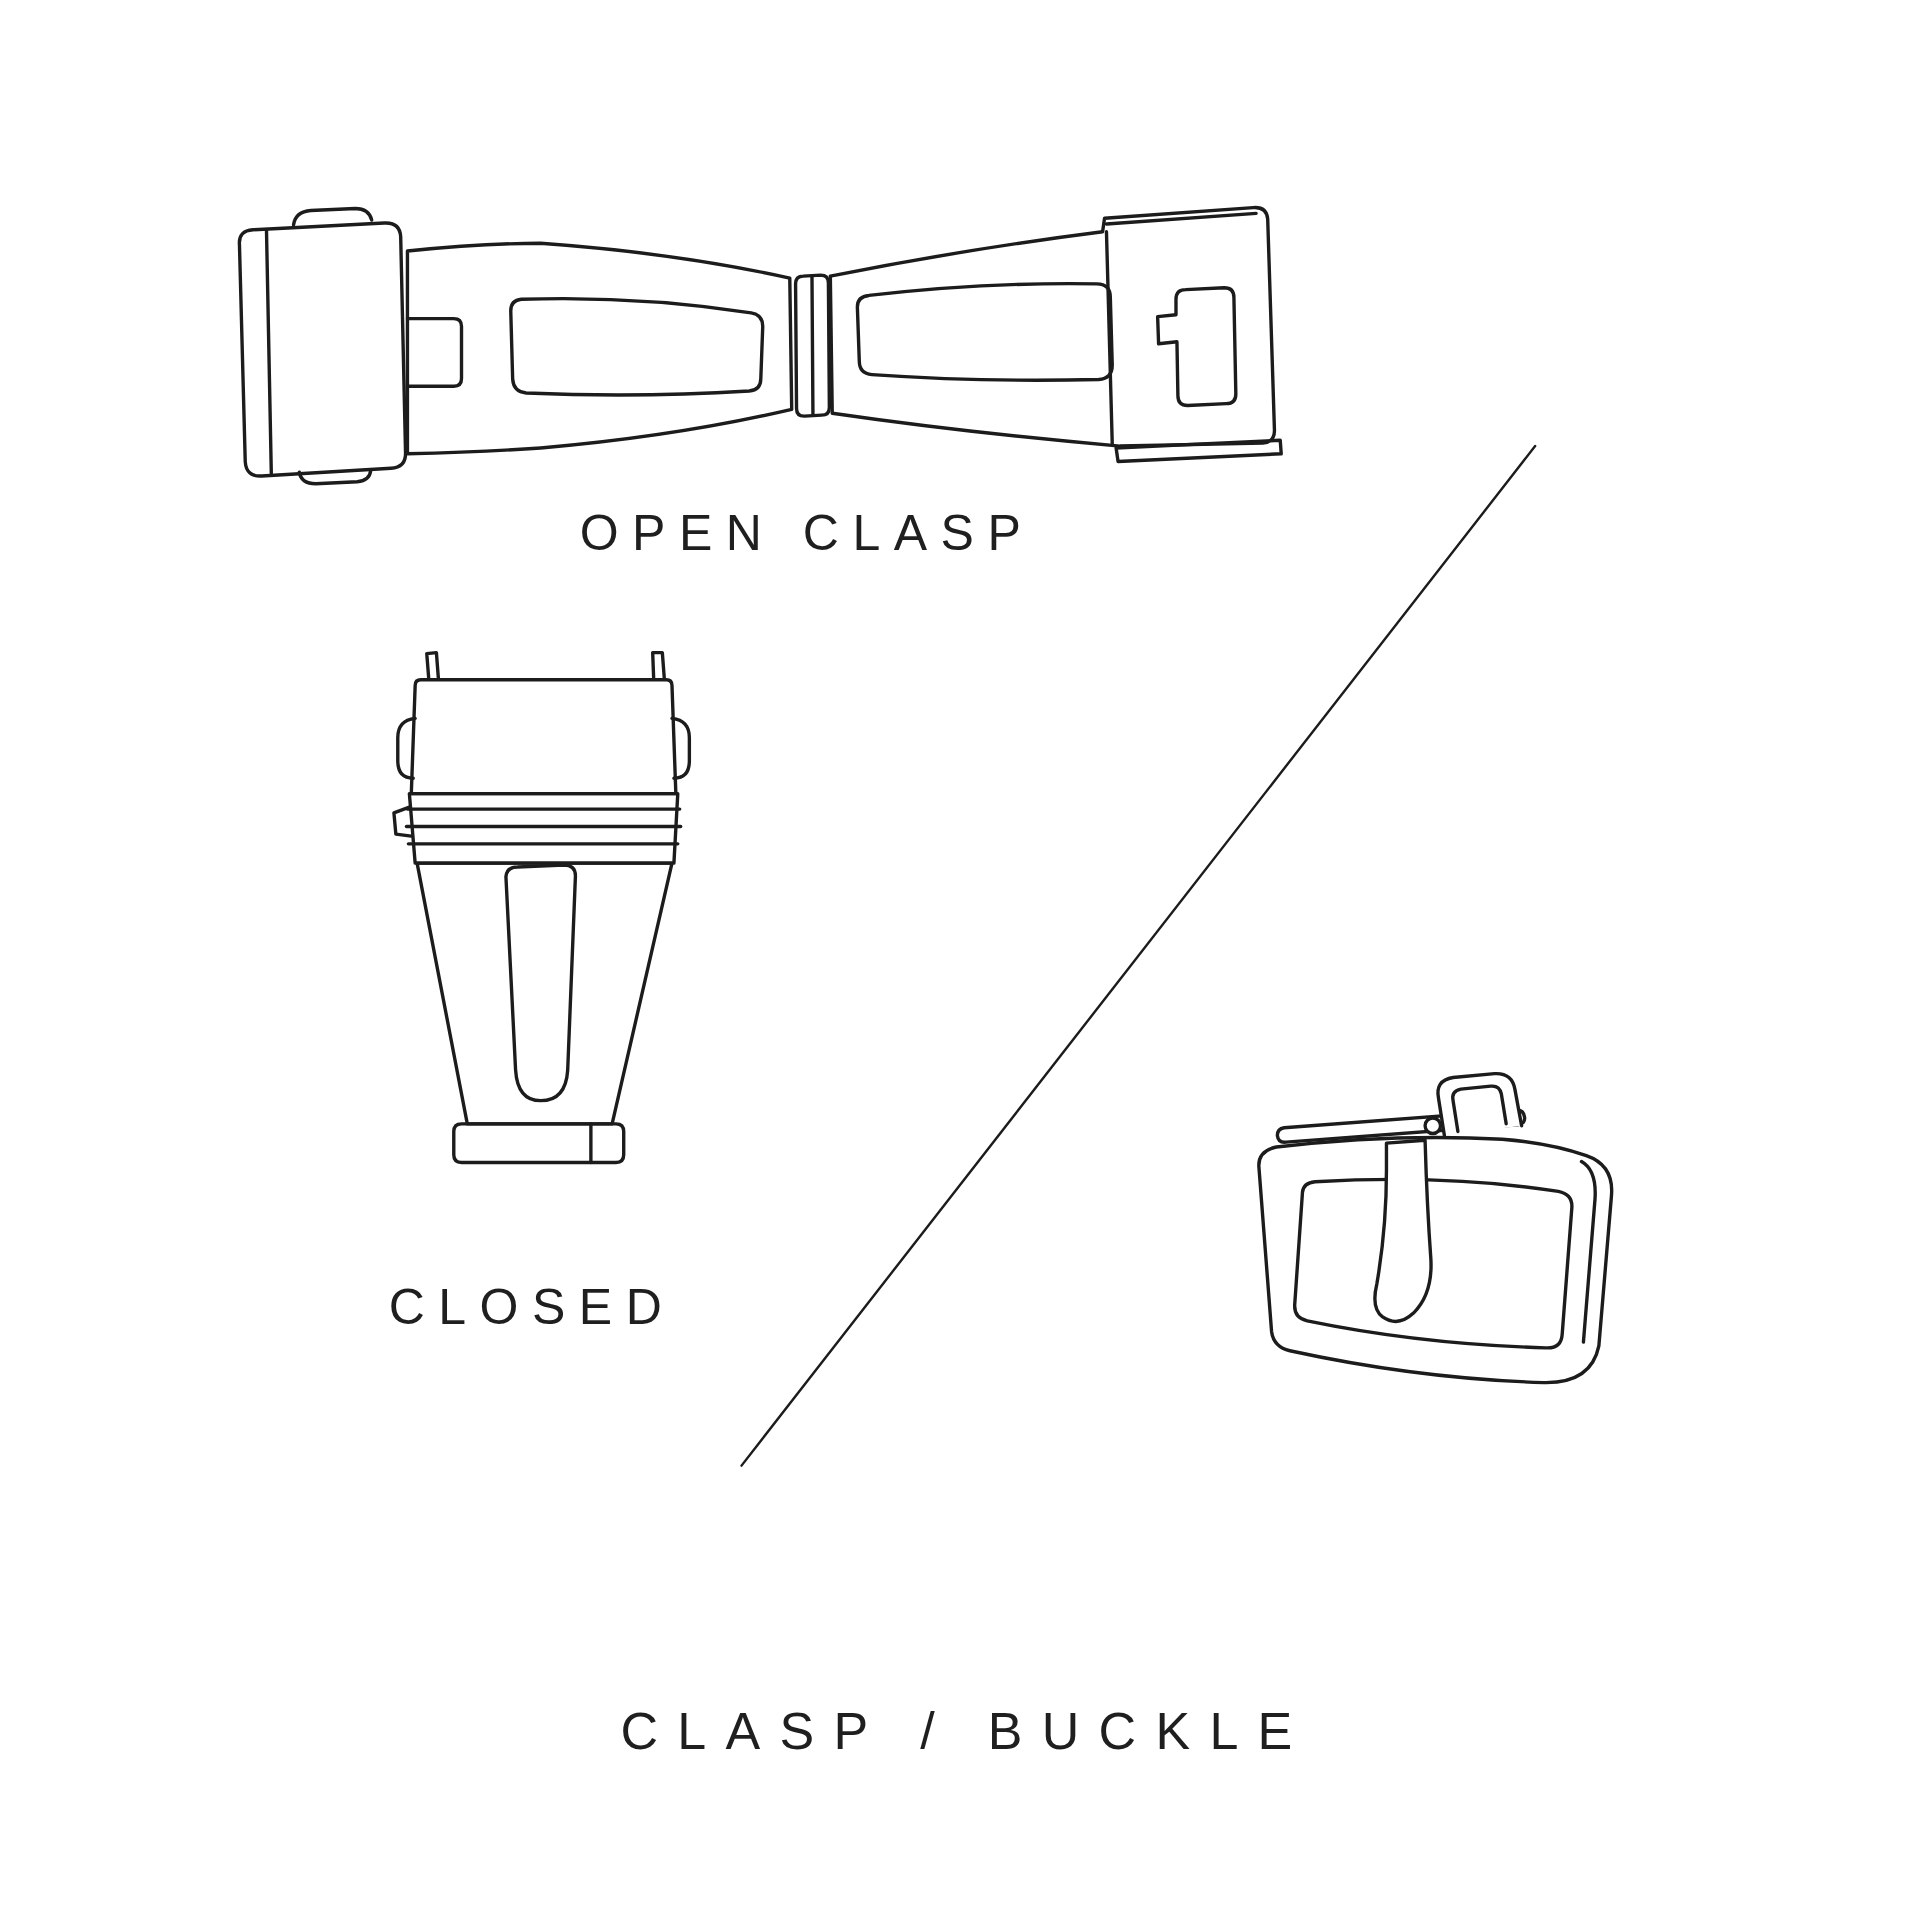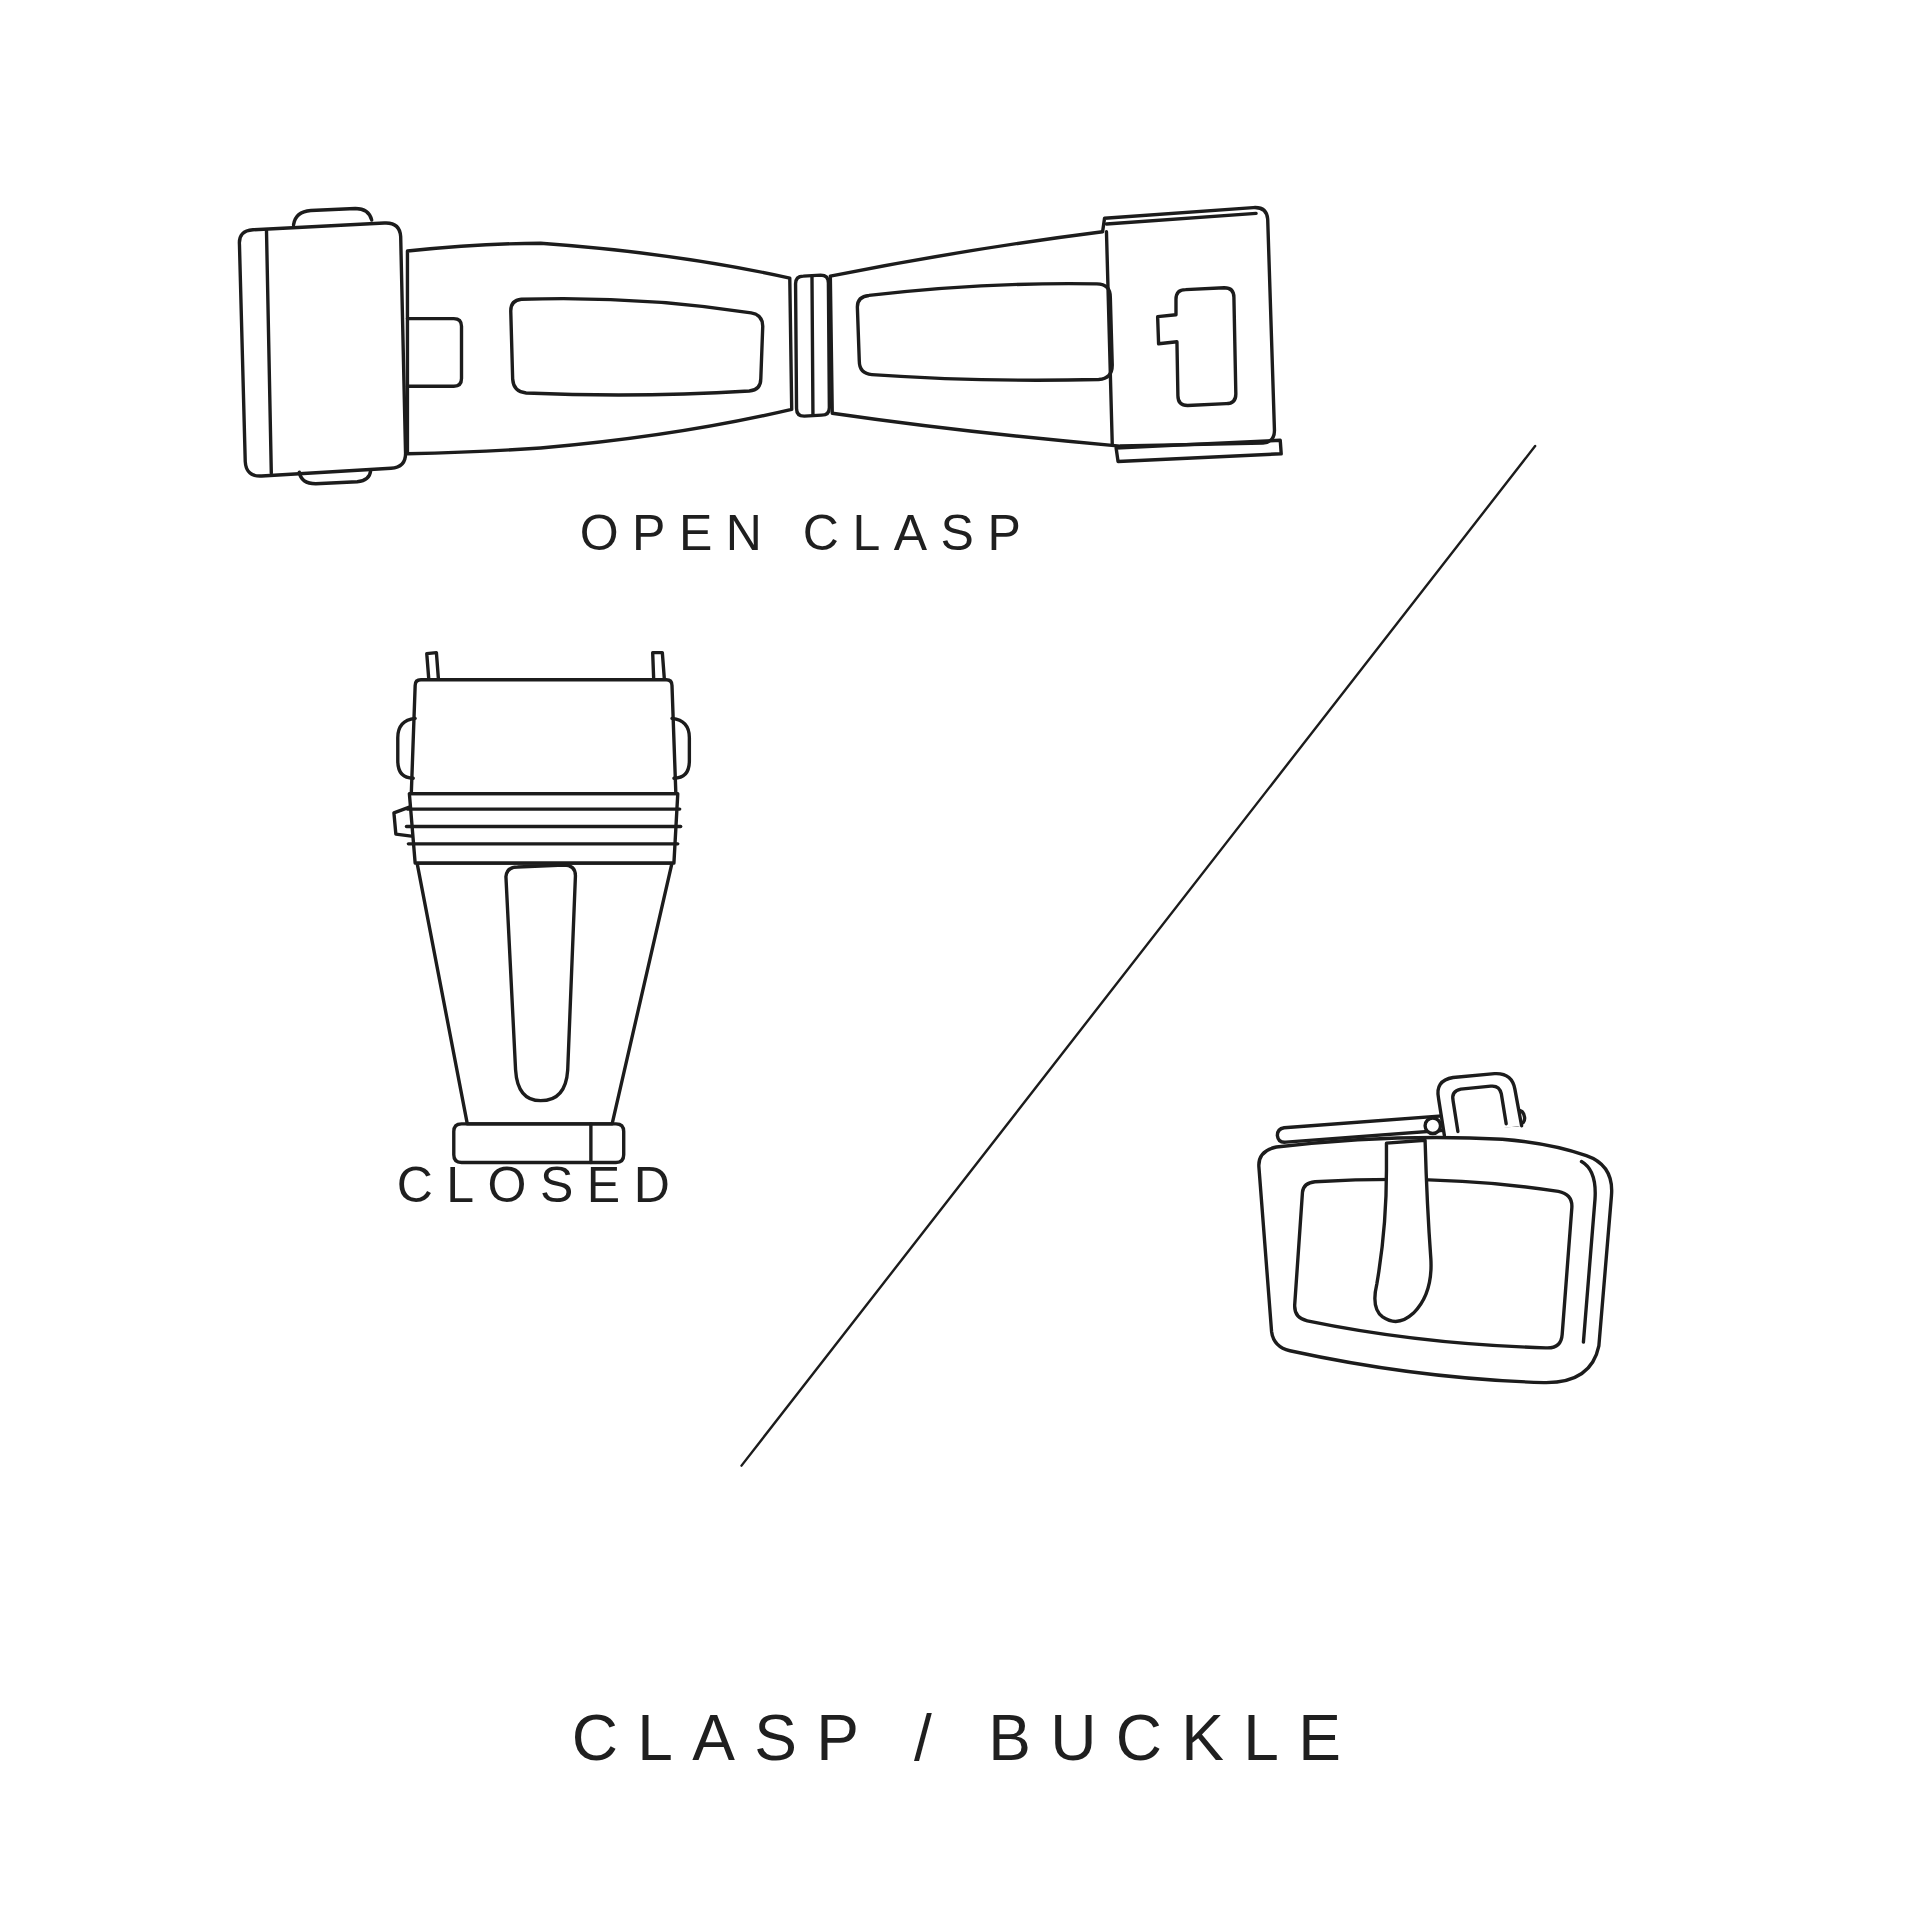--- a/index.html
+++ b/index.html
@@ -45,28 +45,28 @@
   .caption {
     position: absolute;
     transform: translateX(-50%);
     white-space: nowrap;
     font-size: 50px;
     letter-spacing: 13.5px;
     font-weight: normal;
     color: #1f1f1f;
   }
   .caption-open { left: 807px; top: 504px; }
-  .caption-closed { left: 532px; top: 1156px; margin-left: 8px; }
+  .caption-closed { left: 532px; top: 1278px; }
   .page-title {
     position: absolute;
     left: 966px;
     top: 1701px;
     transform: translateX(-50%);
     white-space: nowrap;
-    font-size: 64px;
+    font-size: 52px;
     letter-spacing: 19.3px;
     font-weight: normal;
     color: #1f1f1f;
   }
 </style>
 </head>
 <body>
 
 <div id="canvas">
 

